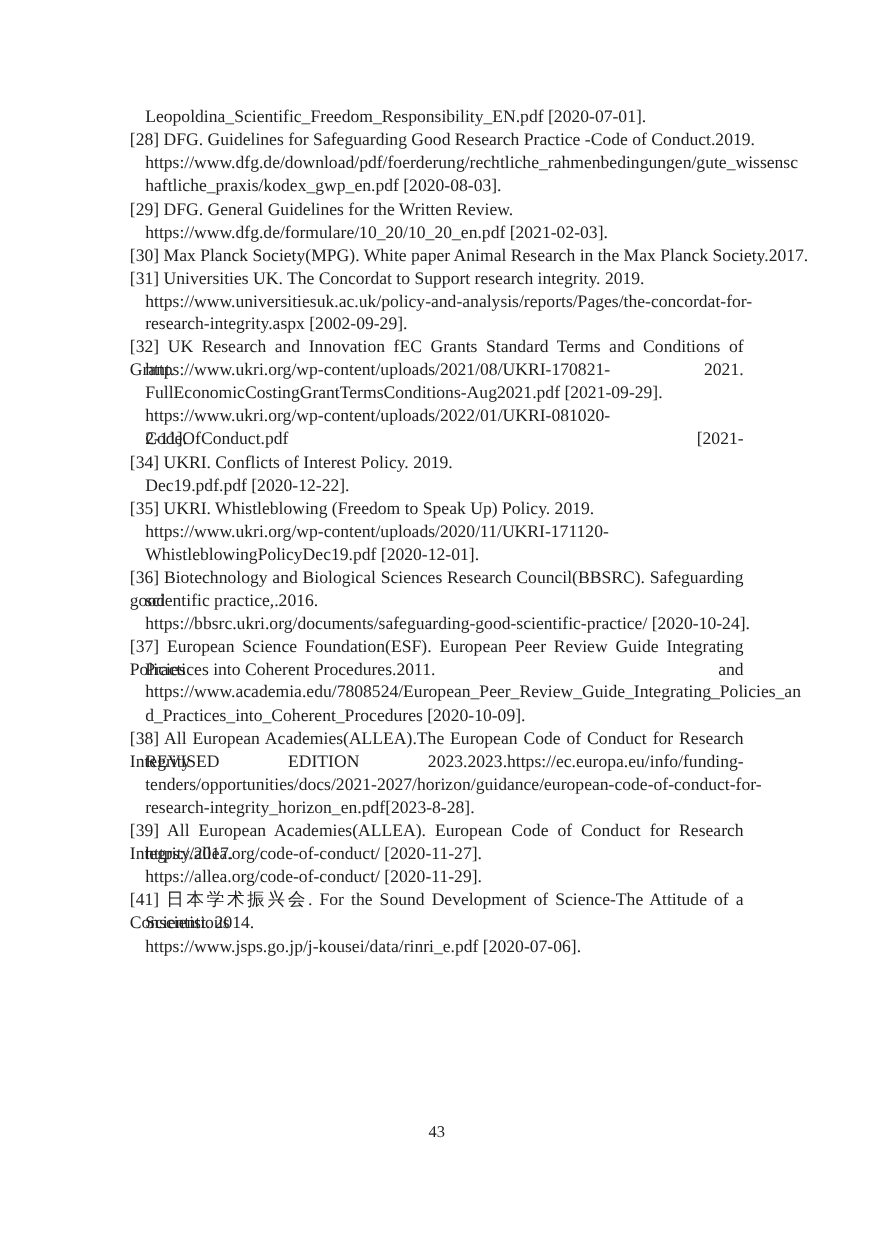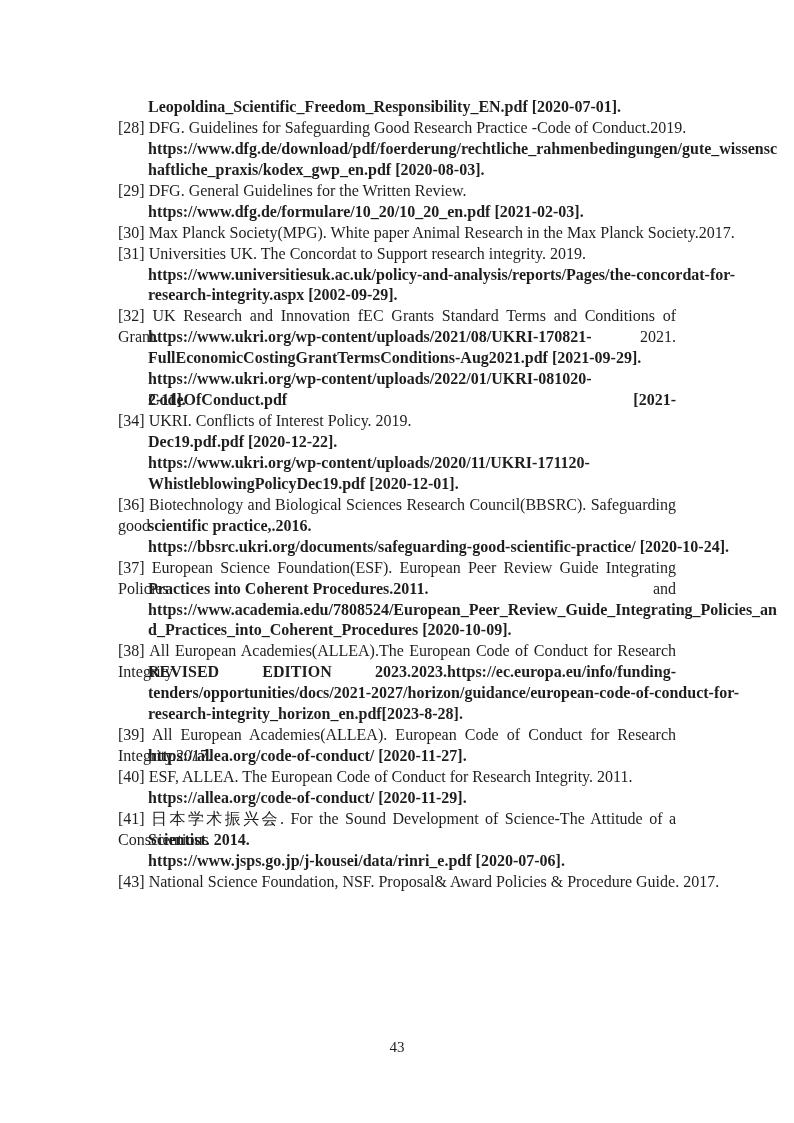--- a/index.html
+++ b/index.html
@@ -22,39 +22,37 @@
     top: 97px;
     width: 558px;
     font-size: 16px;
   }
   .line {
     line-height: 20.95px;
     height: 20.95px;
     white-space: nowrap;
   }
   .line.cont {
-    margin-left: 30px;
-    font-weight: bold;
+    margin-left: 14px;
   }
   .line.justify {
     white-space: normal;
     text-align: justify;
     text-align-last: justify;
     text-justify: inter-word;
   }
   .pagenum {
     position: absolute;
     top: 1022px;
     left: 0;
     width: 794px;
     text-align: center;
     font-size: 15px;
     font-family: "Liberation Serif", "DejaVu Serif", serif;
     color: #1e1e1e;
-    margin-top: 17px;
   }
 </style>
 </head>
 <body>
 
 <div class="page">
   <div class="refs">
       <div>
         <div class="line cont">Leopoldina_Scientific_Freedom_Responsibility_EN.pdf [2020-07-01].</div>
       </div>
@@ -82,20 +80,21 @@
       </div>
       <div>
         <div class="line cont justify">https://www.ukri.org/wp-content/uploads/2022/01/UKRI-081020-CodeOfConduct.pdf [2021-</div>
         <div class="line cont">2-11].</div>
       </div>
       <div>
         <div class="line">[34] UKRI. Conflicts of Interest Policy. 2019.</div>
         <div class="line cont">Dec19.pdf.pdf [2020-12-22].</div>
       </div>
       <div>
+        <div class="line">[35] UKRI. Whistleblowing (Freedom to Speak Up) Policy. 2019.</div>
         <div class="line cont">https://www.ukri.org/wp-content/uploads/2020/11/UKRI-171120-</div>
         <div class="line cont">WhistleblowingPolicyDec19.pdf [2020-12-01].</div>
       </div>
       <div>
         <div class="line justify">[36] Biotechnology and Biological Sciences Research Council(BBSRC). Safeguarding good</div>
         <div class="line cont">scientific practice,.2016.</div>
         <div class="line cont">https://bbsrc.ukri.org/documents/safeguarding-good-scientific-practice/ [2020-10-24].</div>
       </div>
       <div>
         <div class="line justify">[37] European Science Foundation(ESF). European Peer Review Guide Integrating Policies and</div>
@@ -107,26 +106,22 @@
         <div class="line justify">[38] All European Academies(ALLEA).The European Code of Conduct for Research Integrity</div>
         <div class="line cont justify">REVISED EDITION 2023.2023.https://ec.europa.eu/info/funding-</div>
         <div class="line cont">tenders/opportunities/docs/2021-2027/horizon/guidance/european-code-of-conduct-for-</div>
         <div class="line cont">research-integrity_horizon_en.pdf[2023-8-28].</div>
       </div>
       <div>
         <div class="line justify">[39] All European Academies(ALLEA). European Code of Conduct for Research Integrity.2017.</div>
         <div class="line cont">https://allea.org/code-of-conduct/ [2020-11-27].</div>
       </div>
       <div>
-        <div class="line">[40] ESF, ALLEA. The European Code of Conduct for Research Integrity. 2011.</div>
         <div class="line cont">https://allea.org/code-of-conduct/ [2020-11-29].</div>
       </div>
       <div>
         <div class="line justify">[41] 日本学术振兴会. For the Sound Development of Science-The Attitude of a Conscientious</div>
         <div class="line cont">Scientist. 2014.</div>
         <div class="line cont">https://www.jsps.go.jp/j-kousei/data/rinri_e.pdf [2020-07-06].</div>
       </div>
-      <div>
-        <div class="line">[43] National Science Foundation, NSF. Proposal&amp; Award Policies &amp; Procedure Guide. 2017.</div>
-      </div>
     </div>
   <div class="pagenum">43</div>
 </div>
 
 </body></html>

